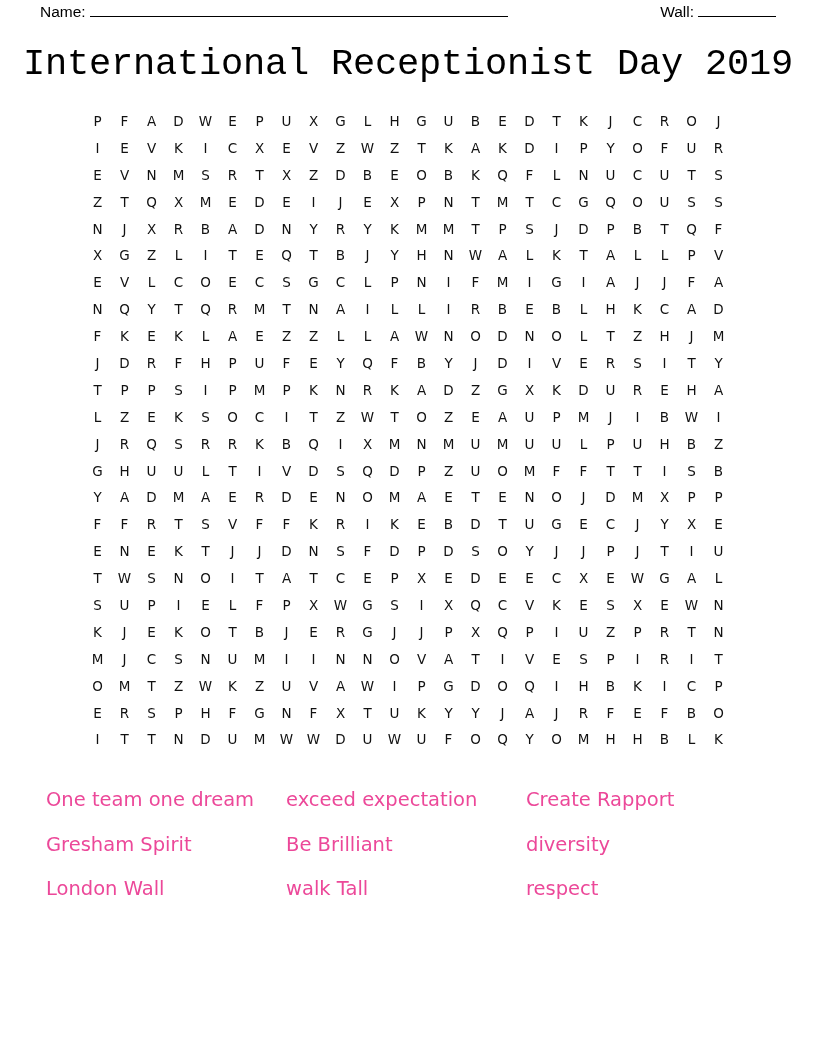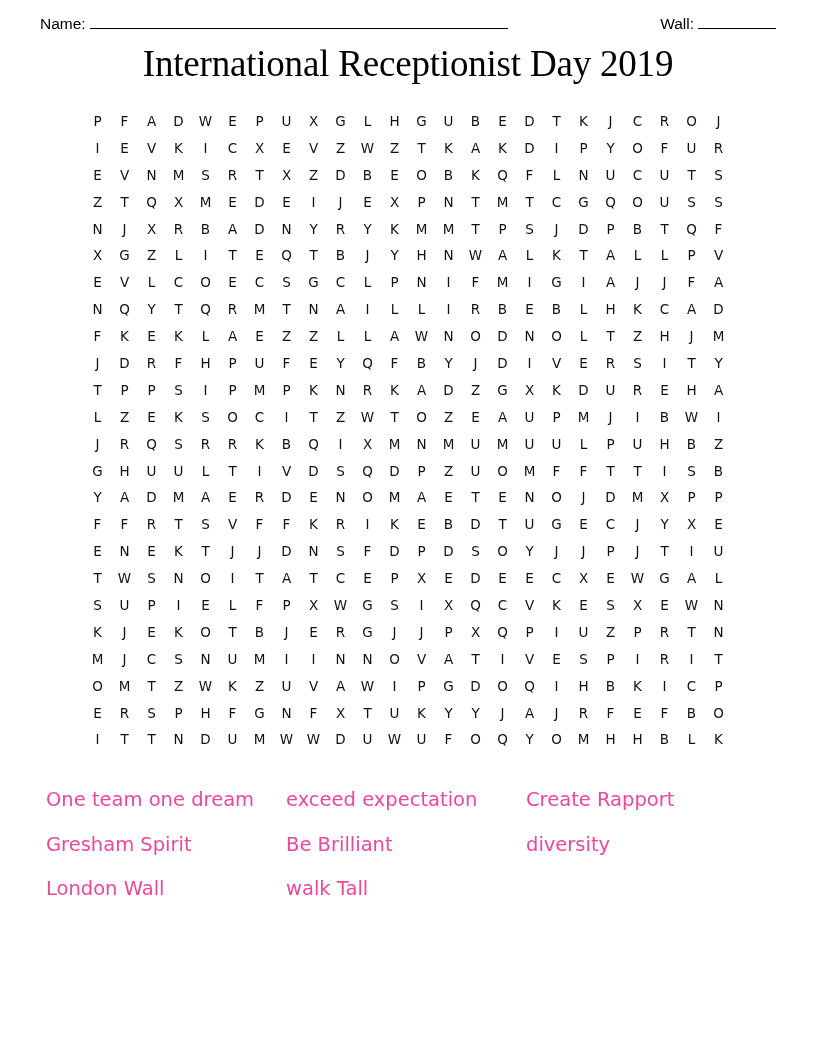--- a/index.html
+++ b/index.html
@@ -20,21 +20,21 @@
 
   
   .header-row {
     position: absolute;
     top: 0px;
     left: 0px;
     width: 816px;
     height: 26px;
     display: flex;
     align-items: baseline;
-    padding: 16px 40px 0 40px;
+    padding: 4px 40px 0 40px;
     box-sizing: border-box;
     font-size: 15.5px;
   }
   .field-group {
     display: flex;
     align-items: baseline;
     white-space: nowrap;
   }
   .field-label {
     font-family: "Liberation Sans", sans-serif;
@@ -51,21 +51,21 @@
   .rule-date { width: 78px; }
   .header-spacer { flex: 1 1 auto; }
 
   
   .puzzle-title {
     position: absolute;
     top: 38px;
     left: 0;
     width: 816px;
     text-align: center;
-    font-family: Liberation Serif, serif;
+    font-family: Liberation Mono, monospace;
     font-size: 37px;
     font-weight: 400;
     letter-spacing: -0.2px;
     line-height: 52px;
     white-space: nowrap;
   }
 
   
   .grid-wrap {
     position: absolute;
@@ -704,13 +704,14 @@
 
 <div class="word-list" id="word-list">
     <div class="word">One team one dream</div>
     <div class="word">exceed expectation</div>
     <div class="word">Create Rapport</div>
     <div class="word">Gresham Spirit</div>
     <div class="word">Be Brilliant</div>
     <div class="word">diversity</div>
     <div class="word">London Wall</div>
     <div class="word">walk Tall</div>
+    <div class="word">respect</div>
   </div>
 
 </body></html>

